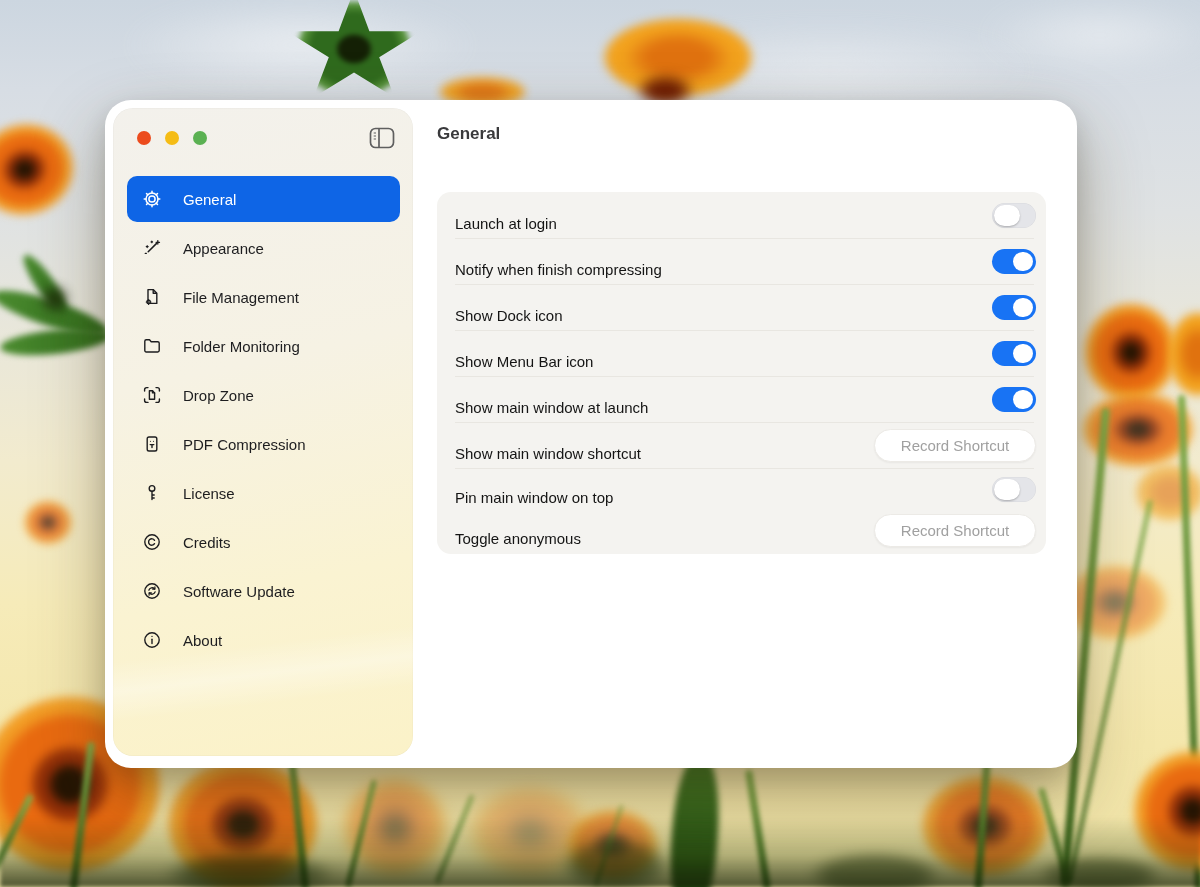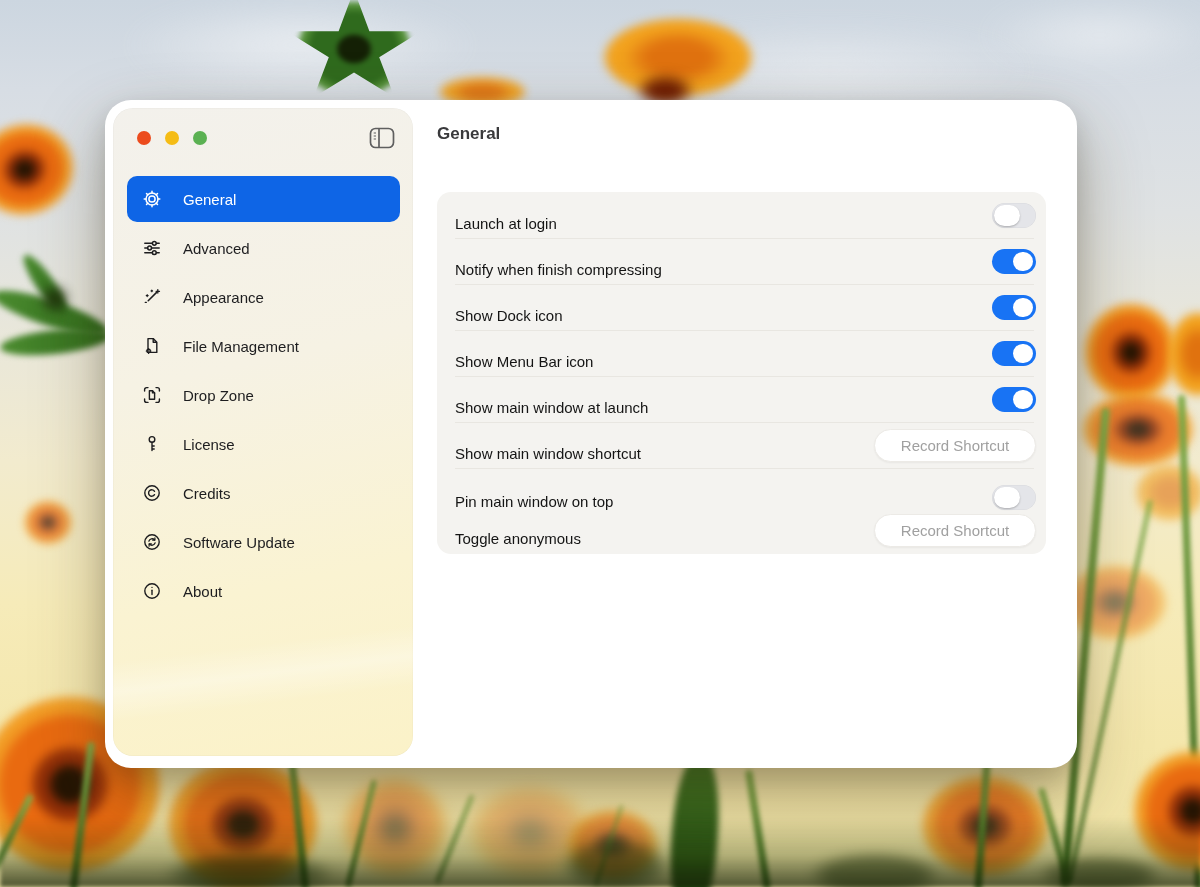--- a/index.html
+++ b/index.html
@@ -54,21 +54,21 @@
   .nav-icon { width:22px; height:22px; margin-right:20px; display:flex; align-items:center; justify-content:center; flex-shrink:0; }
   .nav-icon svg { width:20px; height:20px; }
 
   
   .content { position:absolute; left:316px; top:0; right:0; bottom:0; }
   .page-title { position:absolute; left:16px; top:24px; font-size:17px; font-weight:bold; color:#3a3a3c; }
   .group { position:absolute; left:16px; top:92px; width:609px; background:#f4f3f0; border-radius:14px; overflow:hidden; }
   .row { position:relative; display:flex; align-items:center; justify-content:space-between;
     min-height:46px; padding:0 10px 0 18px; }
   .row.sep::before { content:""; position:absolute; top:0; left:18px; right:12px; height:1px; background:#e8e6e1; }
-  .row.pair-top { min-height:42px;align-items:flex-end; }
+  .row.pair-top { min-height:42px; }
   .row.pair-bottom { min-height:44px; padding-bottom:4px; }
   .row-label { font-size:15px; color:#141414;margin-top:16px; }
 
   .toggle { width:44px; height:25px; border-radius:13px; position:relative; flex-shrink:0; cursor:pointer; }
   .toggle.off { background:#e4e5e9; box-shadow:inset 0 0 0 .5px rgba(0,0,0,.05); }
   .toggle.off .knob { position:absolute; left:2px; top:2px; width:26px; height:21px; border-radius:11px;
     background:#fff; box-shadow:0 1px 2px rgba(0,0,0,.25); }
   .toggle.on { background:#1873f4; }
   .toggle.on .knob { position:absolute; right:3px; top:3px; width:20px; height:19px; border-radius:10px; background:#fff; }
 
@@ -156,33 +156,20 @@
             <circle cx="10" cy="10" r="3.1"></circle>
               <circle cx="10" cy="10" r="6"></circle>
             <path d="M10 2.2v1.9 M10 15.9v1.9 M2.2 10h1.9 M15.9 10h1.9 M4.5 4.5l1.35 1.35 M14.15 14.15l1.35 1.35 M15.5 4.5l-1.35 1.35 M5.85 14.15L4.5 15.5" stroke-linecap="round"></path>
           </svg>
         </span>
         <span class="nav-label">General</span>
       </div>
       <div class="nav-item">
         <span class="nav-icon">
           <svg viewBox="0 0 20 20" fill="none" stroke="currentColor" stroke-width="1.5" stroke-linecap="round">
-            <path d="M2.8 5.3h6.9 M14.6 5.3h2.6"></path>
-              <circle cx="12.3" cy="5.3" r="1.9"></circle>
-            <path d="M2.8 10h2.4 M9.9 10h7.3"></path>
-              <circle cx="7.6" cy="10" r="1.9"></circle>
-            <path d="M2.8 14.7h6.9 M14.6 14.7h2.6"></path>
-              <circle cx="12.3" cy="14.7" r="1.9"></circle>
-          </svg>
-        </span>
-        <span class="nav-label">Advanced</span>
-      </div>
-      <div class="nav-item">
-        <span class="nav-icon">
-          <svg viewBox="0 0 20 20" fill="none" stroke="currentColor" stroke-width="1.5" stroke-linecap="round">
             <path d="M6.2 13.8L14.6 5.4"></path>
             <path d="M15.8 2.6v3.4 M14.1 4.3h3.4" stroke-width="1.3"></path>
             <path d="M4.2 8.6h2 M5.2 7.6v2" stroke-width="1.1"></path>
             <path d="M9 3.9h1.6 M9.8 3.1v1.6" stroke-width="1.1"></path>
             <path d="M3.2 15.4h1.2" stroke-width="1.1"></path>
           </svg>
         </span>
         <span class="nav-label">Appearance</span>
       </div>
       <div class="nav-item">
@@ -191,30 +178,49 @@
             <path d="M6 2.6h5.2l3.6 3.6v10.2H6z"></path>
               <path d="M11.2 2.6v3.6h3.6"></path>
             <circle cx="6.6" cy="15" r="1.7"></circle>
             <path d="M6.6 12.6v.8 M6.6 16.6v.8 M4.2 15h.8 M8.2 15h.8" stroke-width="1.1" stroke-linecap="round"></path>
           </svg>
         </span>
         <span class="nav-label">File Management</span>
       </div>
       <div class="nav-item">
         <span class="nav-icon">
+          <svg viewBox="0 0 20 20" fill="none" stroke="currentColor" stroke-width="1.4" stroke-linejoin="round">
+            <path d="M2.8 5.2c0-.8.6-1.4 1.4-1.4h3.3l1.7 1.9h6.5c.8 0 1.5.6 1.5 1.4v7.5c0 .8-.7 1.4-1.5 1.4H4.2c-.8 0-1.4-.6-1.4-1.4z"></path>
+          </svg>
+        </span>
+        <span class="nav-label">Folder Monitoring</span>
+      </div>
+      <div class="nav-item">
+        <span class="nav-icon">
           <svg viewBox="0 0 20 20" fill="none" stroke="currentColor" stroke-width="1.4" stroke-linecap="round" stroke-linejoin="round">
             <path d="M2.6 6V4.6c0-1.1.9-2 2-2H6 M14 2.6h1.4c1.1 0 2 .9 2 2V6 M17.4 14v1.4c0 1.1-.9 2-2 2H14 M6 17.4H4.6c-1.1 0-2-.9-2-2V14"></path>
             <path d="M7.4 5.8h3.1l2.1 2.1v6.3H7.4z"></path>
               <path d="M10.5 5.8v2.1h2.1"></path>
           </svg>
         </span>
         <span class="nav-label">Drop Zone</span>
       </div>
       <div class="nav-item">
         <span class="nav-icon">
+          <svg viewBox="0 0 20 20" fill="none" stroke="currentColor" stroke-width="1.4">
+            <rect x="5.2" y="3" width="9.6" height="14" rx="1.8"></rect>
+            <circle cx="8.5" cy="7.3" r="0.55" fill="currentColor" stroke="none"></circle>
+            <circle cx="11.5" cy="7.3" r="0.55" fill="currentColor" stroke="none"></circle>
+            <path d="M8.2 10.6h3.6 M10 10.6v3" stroke-linecap="round"></path>
+          </svg>
+        </span>
+        <span class="nav-label">PDF Compression</span>
+      </div>
+      <div class="nav-item">
+        <span class="nav-icon">
           <svg viewBox="0 0 20 20" fill="none" stroke="currentColor" stroke-width="1.4" stroke-linecap="round">
             <circle cx="10" cy="5.4" r="2.8"></circle>
             <path d="M10 8.2V16.6 M10 12h2.2 M10 15h2.2"></path>
           </svg>
         </span>
         <span class="nav-label">License</span>
       </div>
       <div class="nav-item">
         <span class="nav-icon">
           <svg viewBox="0 0 20 20" fill="none" stroke="currentColor" stroke-width="1.4" stroke-linecap="round">

